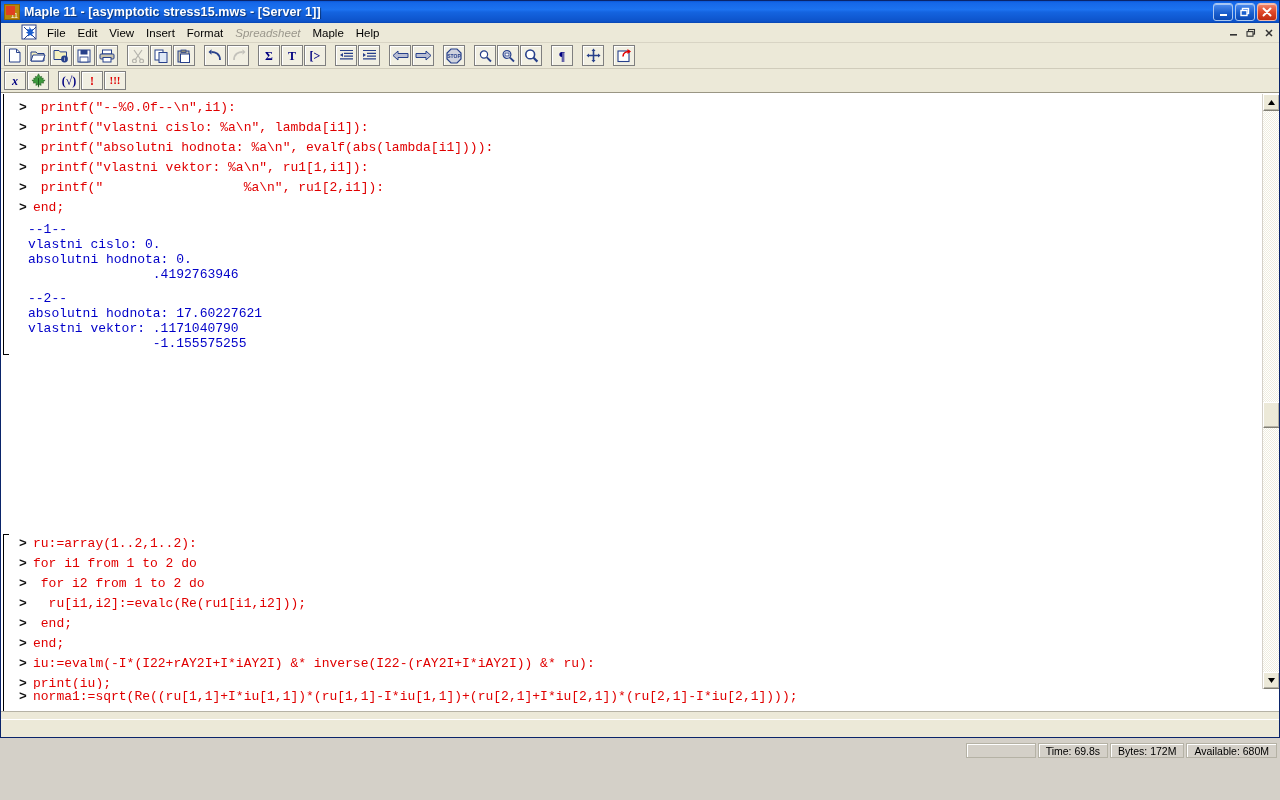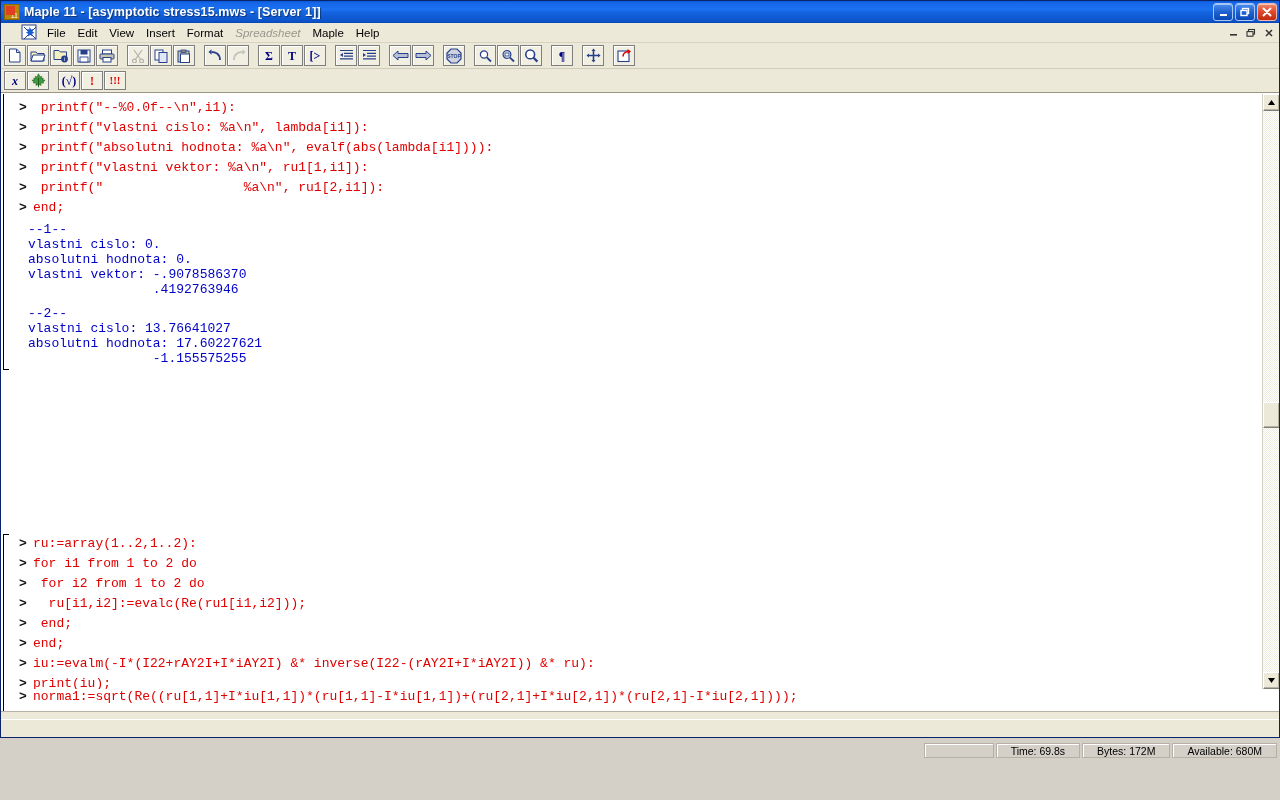--- a/index.html
+++ b/index.html
@@ -263,21 +263,21 @@
     font-size: 10.5px;
     color: #000;
     padding: 0 2px;
   }
   .st-spacer { flex: 1 1 auto; }
   .st-cell {
     border: 1px solid #b5b2a5;
     box-shadow: inset 1px 1px 0 #fff;
     height: 15px;
     display: flex; align-items: center;
-    padding: 0 14px;
+    padding: 0 7px;
     margin-left: 2px;
     font-size: 10.5px;
     white-space: nowrap;
     font-family: "Liberation Sans", sans-serif;
     margin-top: 44px;
   }
   .st-cell.blankcell { width: 70px; }
 </style>
 </head>
 <body>
@@ -557,26 +557,25 @@
             <div class="line"><span class="prompt">&gt;</span><span class="code"> printf("vlastni cislo: %a\n", lambda[i1]):</span></div>
             <div class="line"><span class="prompt">&gt;</span><span class="code"> printf("absolutni hodnota: %a\n", evalf(abs(lambda[i1]))):</span></div>
             <div class="line"><span class="prompt">&gt;</span><span class="code"> printf("vlastni vektor: %a\n", ru1[1,i1]):</span></div>
             <div class="line"><span class="prompt">&gt;</span><span class="code"> printf("                  %a\n", ru1[2,i1]):</span></div>
             <div class="line"><span class="prompt">&gt;</span><span class="code">end;</span></div>
 
             <div style="height:2px"></div>
             <div class="out">--1--</div>
             <div class="out">vlastni cislo: 0.</div>
             <div class="out">absolutni hodnota: 0.</div>
-            <div class="out">vlastni vektor: -.9078586370</div>
             <div class="out">                .4192763946</div>
             <div class="blank"></div>
             <div class="out">--2--</div>
-            <div class="out">vlastni cislo: 13.76641027</div>
             <div class="out">absolutni hodnota: 17.60227621</div>
+            <div class="out">vlastni vektor: .1171040790</div>
             <div class="out">                -1.155575255</div>
             <div style="height:4px"></div>
           </div>
         </div>
 
         <div class="grp nobot" style="position:absolute;left:0;top:440px;width:1250px;">
           <div style="padding-left:14px;padding-top:2px;">
             <div class="line"><span class="prompt">&gt;</span><span class="code">ru:=array(1..2,1..2):</span></div>
             <div class="line"><span class="prompt">&gt;</span><span class="code">for i1 from 1 to 2 do</span></div>
             <div class="line"><span class="prompt">&gt;</span><span class="code"> for i2 from 1 to 2 do</span></div>

